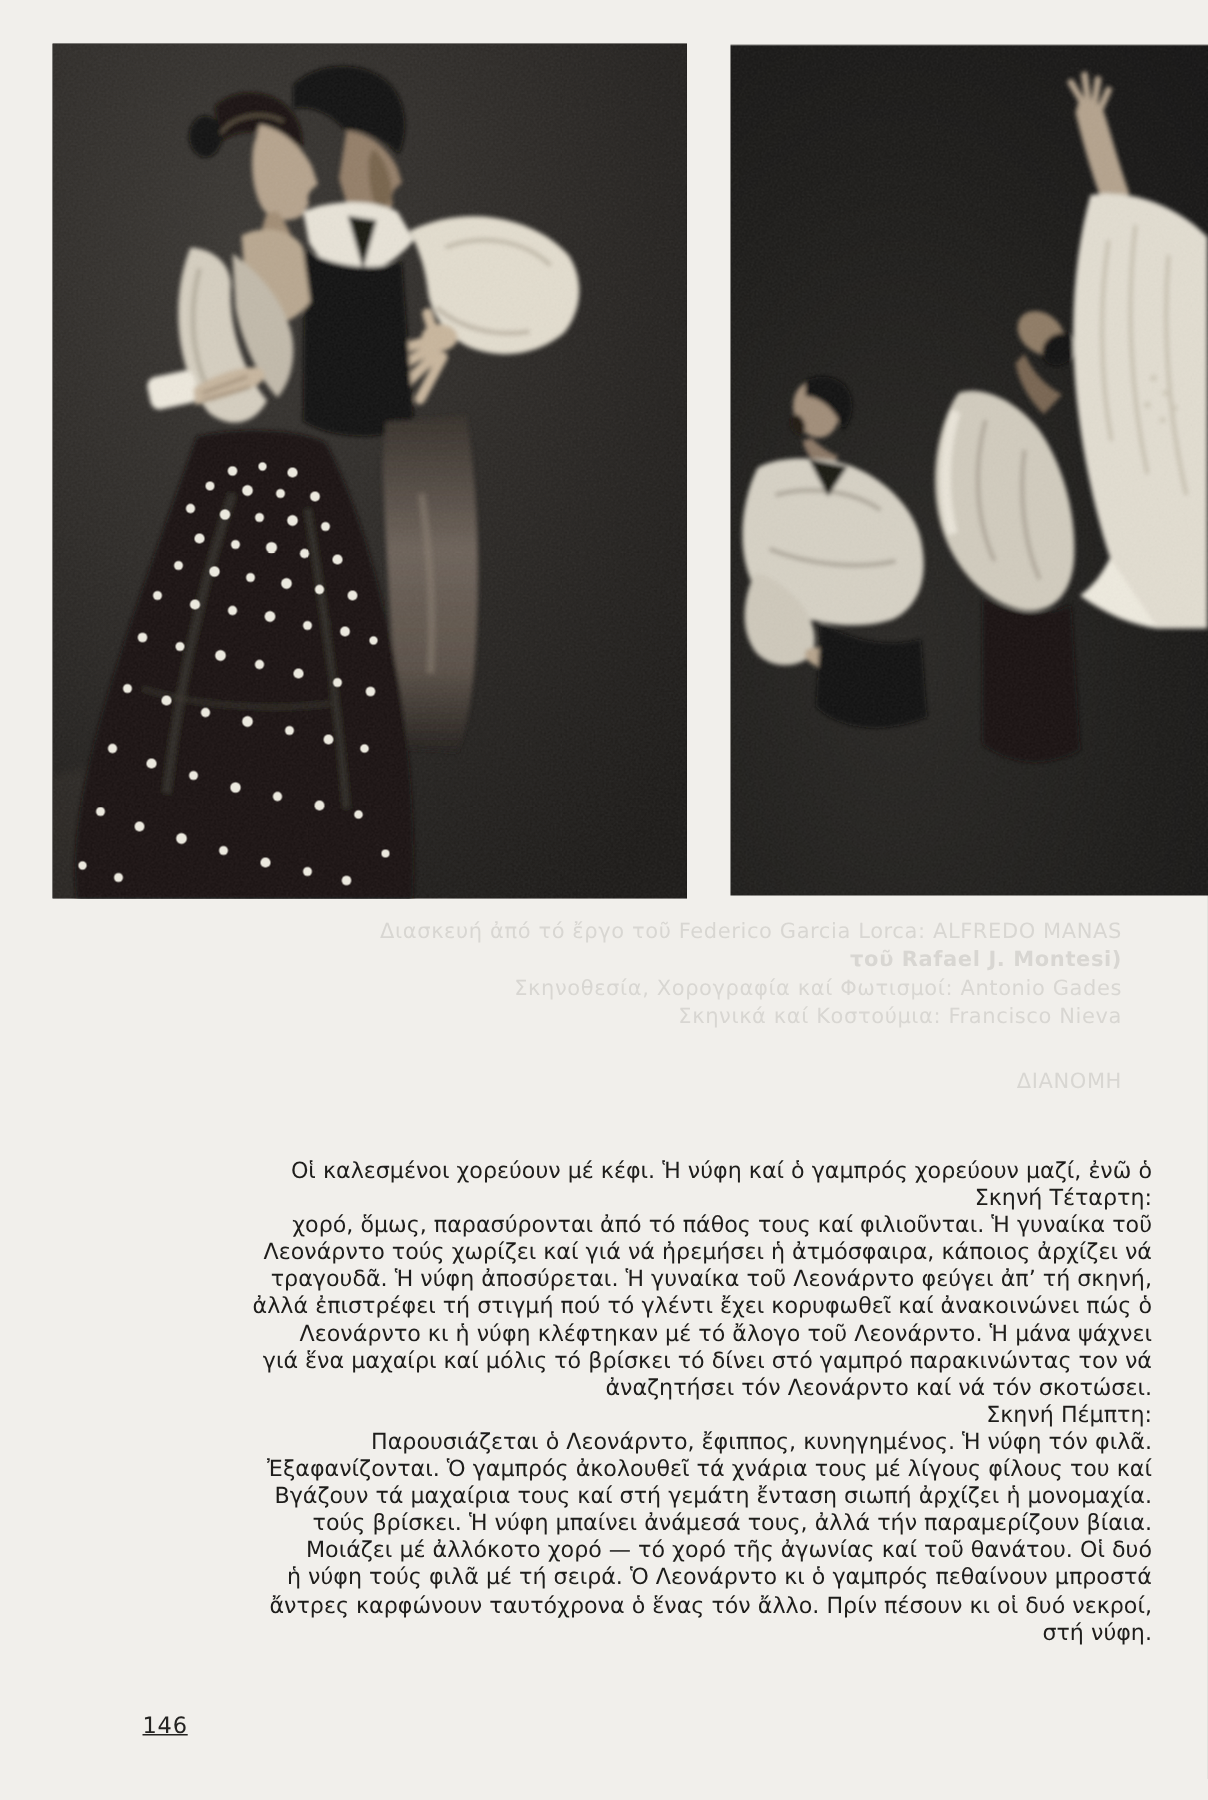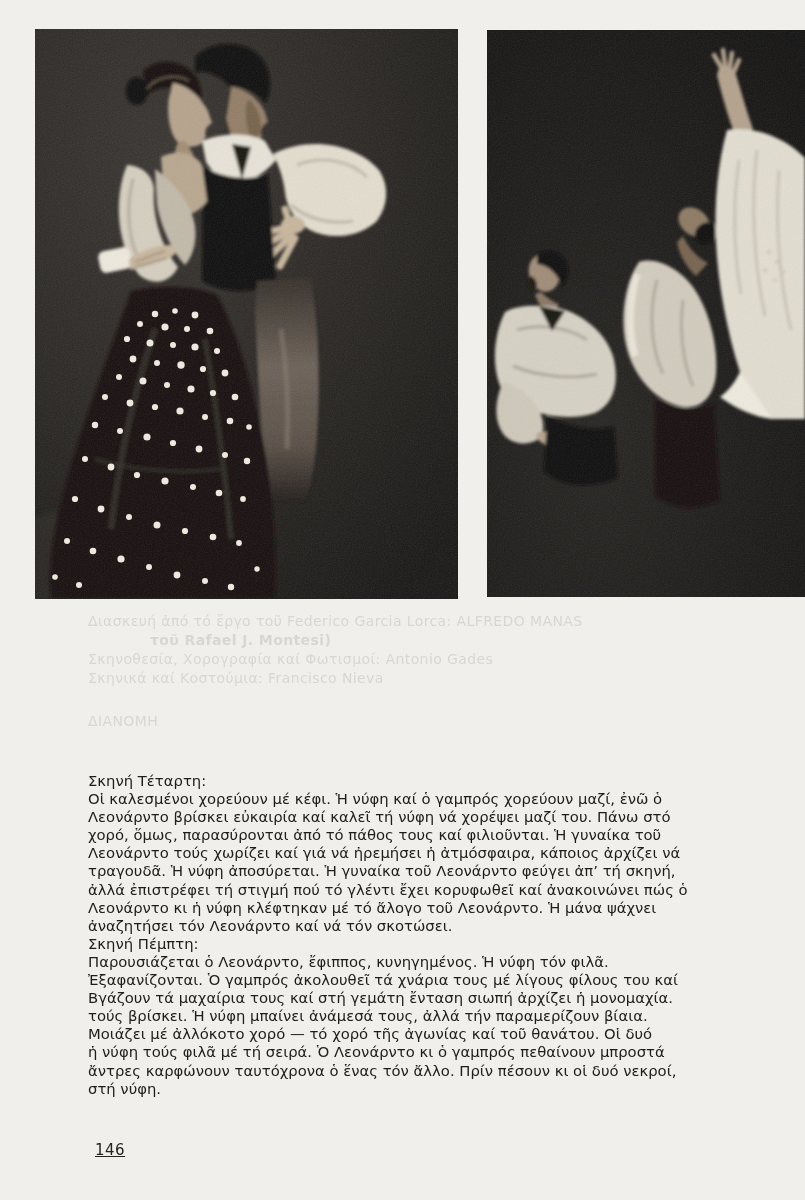--- a/index.html
+++ b/index.html
@@ -2,20 +2,21 @@
 <html><head>
 <meta charset="utf-8">
 <style>
   html,body{margin:0;padding:0;background:#d8d6d2;}
   .page{
     position:relative;
     width:805px;height:1200px;
     background:#f1efeb;
     overflow:hidden;
     font-family:"DejaVu Sans","Liberation Sans",sans-serif;
+    text-align:right;
   }
   .photo{position:absolute;overflow:hidden;background:#1c1a18;}
   .photo svg{display:block;width:100%;height:100%;}
   .photo-left{left:35px;top:29px;width:423px;height:570px;}
   .photo-right{left:487px;top:30px;width:318px;height:567px;}
 
   .ghost{
     position:absolute;left:88px;top:612px;width:660px;
     font-size:14px;line-height:19px;letter-spacing:.4px;
     color:rgba(74,72,66,0.15);
@@ -261,28 +262,28 @@
 
   <div class="ghost">
       <div class="line">Διασκευή ἀπό τό ἔργο τοῦ Federico Garcia Lorca: ALFREDO MANAS</div>
       <div class="line" style="padding-left: 62px; font-weight: bold;">τοῦ Rafael J. Montesi)</div>
       <div class="line">Σκηνοθεσία, Χορογραφία καί Φωτισμοί: Antonio Gades</div>
       <div class="line">Σκηνικά καί Κοστούμια: Francisco Nieva</div>
       <div class="line" style="margin-top: 24px;">ΔΙΑΝΟΜΗ</div>
     </div>
 
   <div class="body-text">
+      <div class="line">Οἱ καλεσμένοι χορεύουν μέ κέφι. Ἡ νύφη καί ὁ γαμπρός χορεύουν μαζί, ἐνῶ ὁ</div>
       <div class="line">Σκηνή Τέταρτη:</div>
-      <div class="line">Οἱ καλεσμένοι χορεύουν μέ κέφι. Ἡ νύφη καί ὁ γαμπρός χορεύουν μαζί, ἐνῶ ὁ</div>
-      <div class="line">Λεονάρντο βρίσκει εὐκαιρία καί καλεῖ τή νύφη νά χορέψει μαζί του. Πάνω στό</div>
       <div class="line">χορό, ὅμως, παρασύρονται ἀπό τό πάθος τους καί φιλιοῦνται. Ἡ γυναίκα τοῦ</div>
       <div class="line">Λεονάρντο τούς χωρίζει καί γιά νά ἠρεμήσει ἡ ἀτμόσφαιρα, κάποιος ἀρχίζει νά</div>
       <div class="line">τραγουδᾶ. Ἡ νύφη ἀποσύρεται. Ἡ γυναίκα τοῦ Λεονάρντο φεύγει ἀπ’ τή σκηνή,</div>
       <div class="line">ἀλλά ἐπιστρέφει τή στιγμή πού τό γλέντι ἔχει κορυφωθεῖ καί ἀνακοινώνει πώς ὁ</div>
       <div class="line">Λεονάρντο κι ἡ νύφη κλέφτηκαν μέ τό ἄλογο τοῦ Λεονάρντο. Ἡ μάνα ψάχνει</div>
+      <div class="line">γιά ἕνα μαχαίρι καί μόλις τό βρίσκει τό δίνει στό γαμπρό παρακινώντας τον νά</div>
       <div class="line">ἀναζητήσει τόν Λεονάρντο καί νά τόν σκοτώσει.</div>
       <div class="line">Σκηνή Πέμπτη:</div>
       <div class="line">Παρουσιάζεται ὁ Λεονάρντο, ἔφιππος, κυνηγημένος. Ἡ νύφη τόν φιλᾶ.</div>
       <div class="line">Ἐξαφανίζονται. Ὁ γαμπρός ἀκολουθεῖ τά χνάρια τους μέ λίγους φίλους του καί</div>
       <div class="line">Βγάζουν τά μαχαίρια τους καί στή γεμάτη ἔνταση σιωπή ἀρχίζει ἡ μονομαχία.</div>
       <div class="line">τούς βρίσκει. Ἡ νύφη μπαίνει ἀνάμεσά τους, ἀλλά τήν παραμερίζουν βίαια.</div>
       <div class="line">Μοιάζει μέ ἀλλόκοτο χορό — τό χορό τῆς ἀγωνίας καί τοῦ θανάτου. Οἱ δυό</div>
       <div class="line">ἡ νύφη τούς φιλᾶ μέ τή σειρά. Ὁ Λεονάρντο κι ὁ γαμπρός πεθαίνουν μπροστά</div>
       <div class="line">ἄντρες καρφώνουν ταυτόχρονα ὁ ἕνας τόν ἄλλο. Πρίν πέσουν κι οἱ δυό νεκροί,</div>
       <div class="line">στή νύφη.</div>

